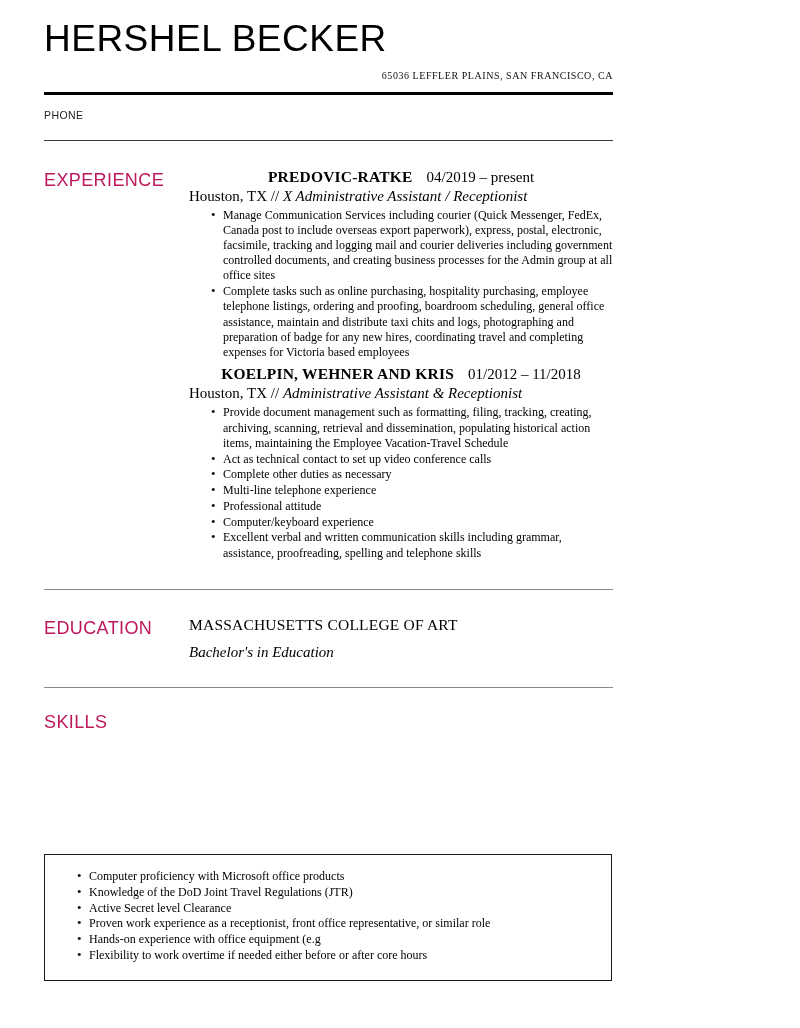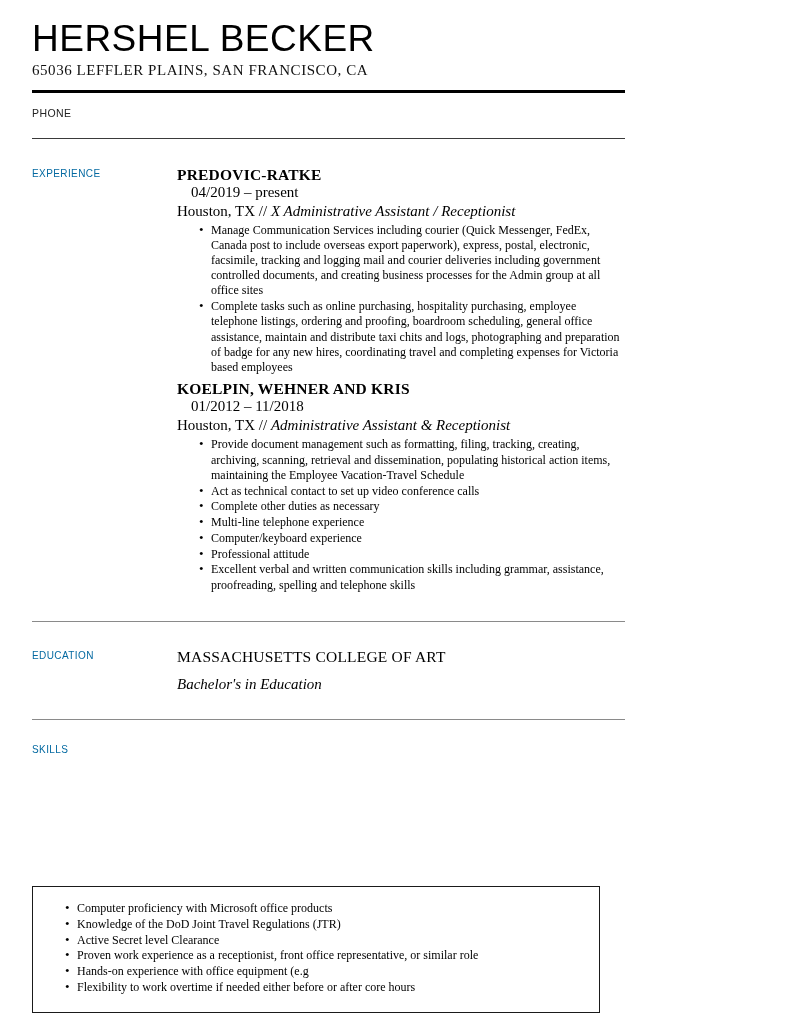--- a/index.html
+++ b/index.html
@@ -12,43 +12,44 @@
     height: 1028px;
     font-family: "Liberation Serif", serif;
     color: #000000;
     position: relative;
     overflow: hidden;
   }
   .page {
     width: 657px;
     height: 1028px;
     box-sizing: border-box;
-    padding: 0 32px;
+    padding: 0 44px;
     position: relative;
   }
 
   
   .header {
     padding-top: 18px;
   }
   .name {
     font-family: "Liberation Sans", sans-serif;
     font-size: 37px;
     font-weight: 400;
     letter-spacing: 0.5px;
     line-height: 1.15;
     color: #000;
     margin: 0;
   }
   .address {
     font-family: "Liberation Serif", serif;
-    font-size: 15px;
+    font-size: 10px;
     letter-spacing: 0.55px;
-    margin-top: 1px;
+    margin-top: 9px;
     color: #111;
+    text-align: right;
   }
   .rule-thick {
     border: 0;
     border-top: 3px solid #000;
     margin: 11px 0 0 0;
   }
   .rule-thin {
     border: 0;
     border-top: 1px solid #3a3a3a;
     margin: 0;
@@ -66,43 +67,42 @@
     padding: 14px 0 19px 0;
   }
 
   
   .section {
     display: flex;
     align-items: flex-start;
   }
   .section-label {
     font-family: "Liberation Sans", sans-serif;
-    font-size: 10px;
+    font-size: 18px;
     letter-spacing: 0.4px;
-    color: #0369a1;
+    color: #be185d;
     width: 145px;
     flex: 0 0 145px;
     padding-top: 2px;
   }
   .section-body {
     flex: 1 1 auto;
     min-width: 0;
   }
 
   .sec-experience { padding: 27px 0 28px 0; }
   .sec-education  { padding: 26px 0 26px 0; }
   .sec-skills     { padding: 22px 0 0 0; flex-direction: column; }
 
   
   .job + .job { margin-top: 5px; }
   .job-head {
     display: flex;
-    justify-content: flex-end;
+    justify-content: center;
     align-items: baseline;
-    flex-direction: column;
   }
   .job-company {
     font-size: 15.5px;
     font-weight: bold;
     letter-spacing: 0.2px;
   }
   .job-dates {
     font-size: 15px;
     white-space: nowrap;
     padding-left: 14px;
@@ -196,22 +196,22 @@
         <div class="job-head">
           <div class="job-company">KOELPIN, WEHNER AND KRIS</div>
           <div class="job-dates">01/2012 – 11/2018</div>
         </div>
         <div class="job-sub"><span>Houston, TX // </span><span class="role">Administrative Assistant &amp; Receptionist</span></div>
         <ul class="bullets">
           <li>Provide document management such as formatting, filing, tracking, creating, archiving, scanning, retrieval and dissemination, populating historical action items, maintaining the Employee Vacation-Travel Schedule</li>
           <li>Act as technical contact to set up video conference calls</li>
           <li>Complete other duties as necessary</li>
           <li>Multi-line telephone experience</li>
+          <li>Professional attitude</li>
           <li>Computer/keyboard experience</li>
-          <li>Professional attitude</li>
           <li>Excellent verbal and written communication skills including grammar, assistance, proofreading, spelling and telephone skills</li>
         </ul>
       </div>
 
     </div>
   </div>
 
   <hr class="rule-light">
 
   <div class="section sec-education">

